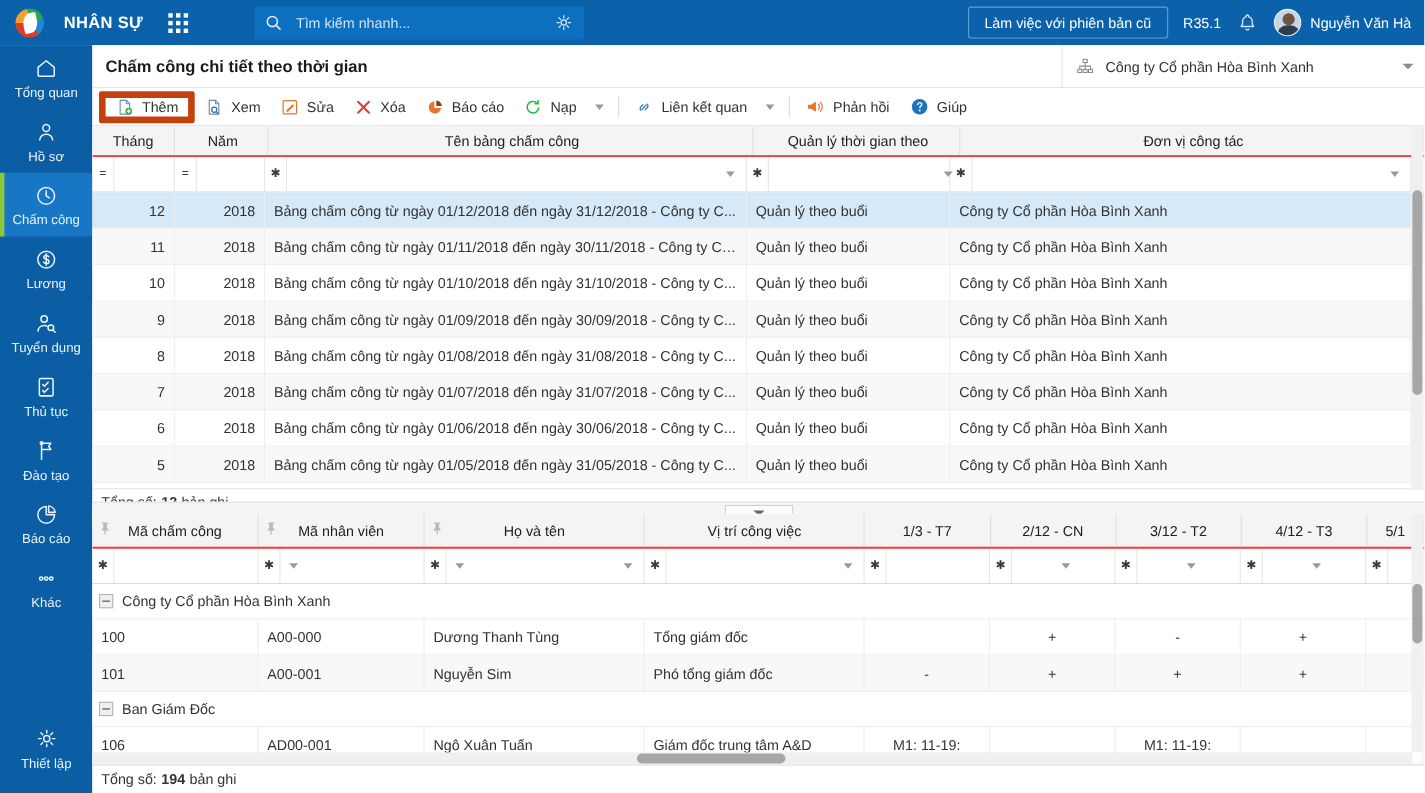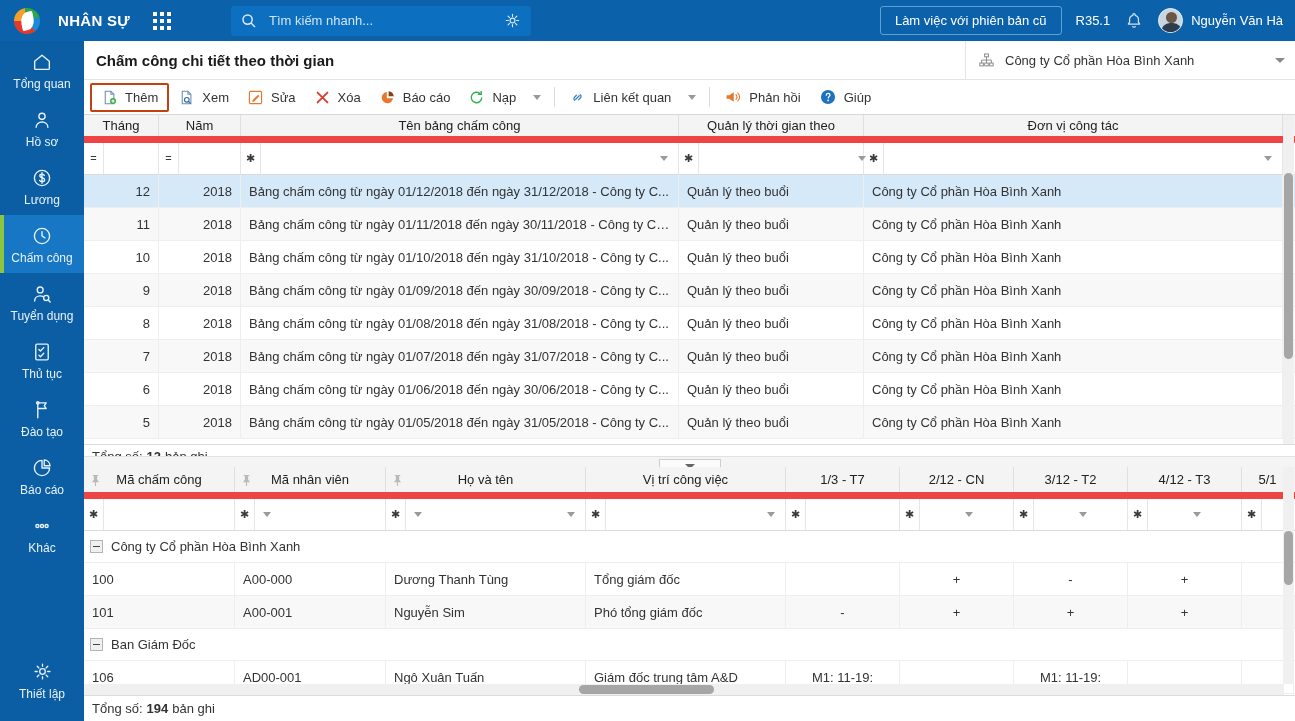--- a/index.html
+++ b/index.html
@@ -115,33 +115,33 @@
   
   .toolbar {
     position: absolute; left: 84px; top: 80px; width: 1211px; height: 35px;
     background: #fff; border-bottom: 1px solid #d8d8d8;
     display: flex; align-items: center; padding-left: 6px; gap: 0;
   }
   .tb-btn {
     display:flex; align-items:center; gap:7px; height: 29px; padding: 0 9px;
     font-size: 13px; color: #333; cursor: pointer; white-space: nowrap;
   }
-  .tb-btn.highlight { border: 2px solid #c2410c; border-radius: 2px; padding: 0 9px; }
+  .tb-btn.highlight { border: 6px solid #c2410c; border-radius: 2px; padding: 0 9px; }
   .tb-sep { width:1px; height:20px; background:#dcdcdc; margin: 0 5px; }
   .tb-caret {
     width:0;height:0;border-left:4px solid transparent;border-right:4px solid transparent;
     border-top:5px solid #9a9a9a; margin: 0 8px; cursor:pointer;
   }
 
   
   .grid-top {
     position: absolute; left: 84px; top: 115px; width: 1211px; height: 330px;
     background: #fff; border-bottom: 1px solid #dcdcdc; overflow: hidden;
   }
-  .hdr-row { display:flex; height: 28px; background: #f4f4f4; border-bottom: 7px solid #ef4444; }
+  .hdr-row { display:flex; height: 28px; background: #f4f4f4; border-bottom: 2px solid #ef4444; justify-content: space-between; }
   .hdr-cell {
     display:flex; align-items:center; justify-content:center;
     font-size: 13px; color:#222; border-right: 1px solid #dfdfdf; height: 100%;
     position: relative; cursor: pointer; padding: 0 4px; overflow:hidden; white-space:nowrap;
   }
   .hdr-cell .pin { position:absolute; left:6px; top:7px; }
   .filt-row { display:flex; height: 32px; background:#fff; border-bottom: 1px solid #dcdcdc; }
   .filt-cell { display:flex; align-items:center; height:100%; border-right: 1px solid #e6e6e6; }
   .filt-op {
     width: 20px; text-align:center; font-size: 11px; color:#3a3a3a;
@@ -281,37 +281,37 @@
         </div>
         <div class="side-item">
           <div class="si-ic">
             <svg width="22" height="22" viewBox="0 0 24 24">
               <circle cx="12" cy="8" r="3.4" stroke="#e8f2fa" stroke-width="1.5" fill="none" stroke-linecap="round" stroke-linejoin="round"></circle>
               <path d="M5.6 20c0-3.5 2.9-5.8 6.4-5.8s6.4 2.3 6.4 5.8" stroke="#e8f2fa" stroke-width="1.5" fill="none" stroke-linecap="round" stroke-linejoin="round"></path>
             </svg>
           </div>
           <div class="si-lb">Hồ sơ</div>
         </div>
+        <div class="side-item active">
+          <div class="si-ic">
+            <svg width="22" height="22" viewBox="0 0 24 24">
+              <circle cx="12" cy="12" r="8.3" stroke="#e8f2fa" stroke-width="1.5" fill="none" stroke-linecap="round" stroke-linejoin="round"></circle>
+              <path d="M12 7.3V12l3.2 2" stroke="#e8f2fa" stroke-width="1.5" fill="none" stroke-linecap="round" stroke-linejoin="round"></path>
+            </svg>
+          </div>
+          <div class="si-lb">Chấm công</div>
+        </div>
         <div class="side-item">
           <div class="si-ic">
             <svg width="22" height="22" viewBox="0 0 24 24">
               <circle cx="12" cy="12" r="8.3" stroke="#e8f2fa" stroke-width="1.5" fill="none" stroke-linecap="round" stroke-linejoin="round"></circle>
               <path d="M14.6 9.2c-.5-.9-1.5-1.3-2.6-1.3-1.4 0-2.4.8-2.4 1.9 0 2.6 5.2 1.3 5.2 4 0 1.2-1.1 2.1-2.6 2.1-1.2 0-2.3-.5-2.8-1.4M12 6.3v11.4" stroke="#e8f2fa" stroke-width="1.5" fill="none" stroke-linecap="round" stroke-linejoin="round"></path>
             </svg>
           </div>
           <div class="si-lb">Lương</div>
-        </div>
-        <div class="side-item active">
-          <div class="si-ic">
-            <svg width="22" height="22" viewBox="0 0 24 24">
-              <circle cx="12" cy="12" r="8.3" stroke="#e8f2fa" stroke-width="1.5" fill="none" stroke-linecap="round" stroke-linejoin="round"></circle>
-              <path d="M12 7.3V12l3.2 2" stroke="#e8f2fa" stroke-width="1.5" fill="none" stroke-linecap="round" stroke-linejoin="round"></path>
-            </svg>
-          </div>
-          <div class="si-lb">Chấm công</div>
         </div>
         <div class="side-item">
           <div class="si-ic">
             <svg width="22" height="22" viewBox="0 0 24 24">
               <circle cx="10" cy="7.6" r="3.2" stroke="#e8f2fa" stroke-width="1.5" fill="none" stroke-linecap="round" stroke-linejoin="round"></circle>
               <path d="M4 19.6c0-3.3 2.7-5.5 6-5.5 1 0 2 .2 2.8.6" stroke="#e8f2fa" stroke-width="1.5" fill="none" stroke-linecap="round" stroke-linejoin="round"></path>
               <circle cx="16.6" cy="16.3" r="2.8" stroke="#e8f2fa" stroke-width="1.5" fill="none" stroke-linecap="round" stroke-linejoin="round"></circle>
               <path d="M18.7 18.5l2.2 2.2" stroke="#e8f2fa" stroke-width="1.5" fill="none" stroke-linecap="round" stroke-linejoin="round"></path>
             </svg>
           </div>

